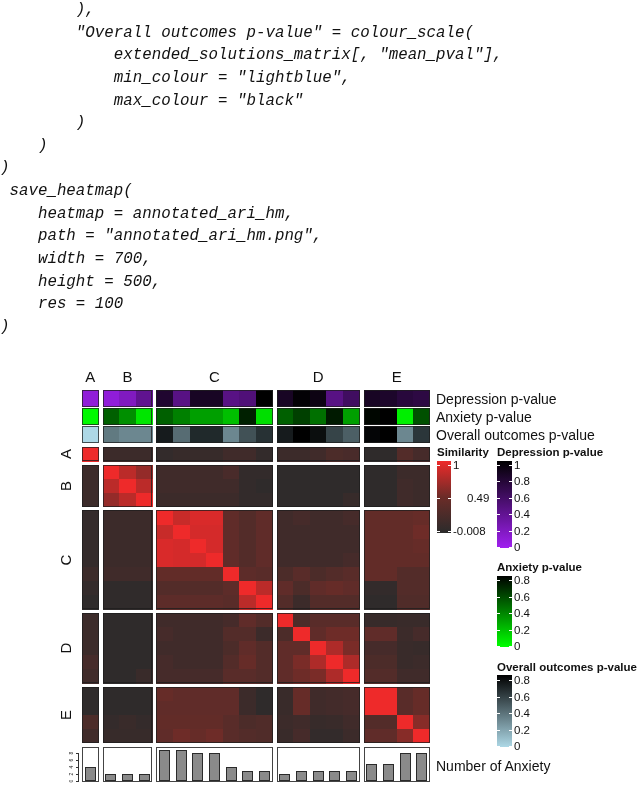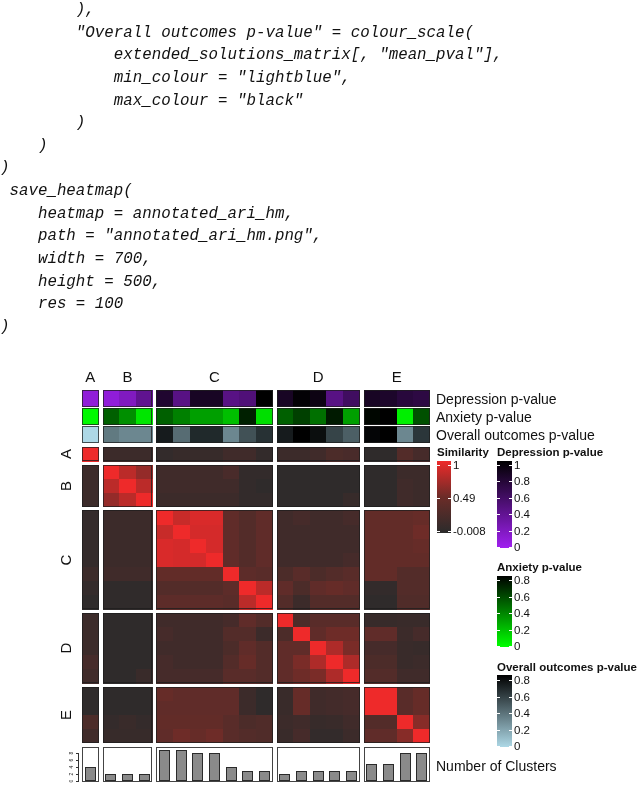--- a/index.html
+++ b/index.html
@@ -591,21 +591,21 @@
   <div class="legend-title" style="left:497px; top:446px">Depression p-value</div>
   <div class="legend-title" style="left:497px; top:561px">Anxiety p-value</div>
   <div class="legend-title" style="left:497px; top:661px">Overall outcomes p-value</div>
   <div id="legend-layer">
       <div class="legend-bar" style="left: 437px; top: 461px; width: 14px; height: 72px; background: linear-gradient(rgb(238, 42, 42) 0%, rgb(107, 44, 40) 50.4%, rgb(43, 43, 43) 100%);"></div>
       <div class="legend-dash" style="left: 437px; top: 465px;"></div>
       <div class="legend-dash" style="left: 448px; top: 465px;"></div>
       <div class="legend-tick" style="left: 453px; top: 465px;">1</div>
       <div class="legend-dash" style="left: 437px; top: 498.261px;"></div>
       <div class="legend-dash" style="left: 448px; top: 498.261px;"></div>
-      <div class="legend-tick" style="left: 453px; top: 498.261px;">0.49</div>
+      <div class="legend-tick" style="left: 467px; top: 498.261px;">0.49</div>
       <div class="legend-dash" style="left: 437px; top: 531px;"></div>
       <div class="legend-dash" style="left: 448px; top: 531px;"></div>
       <div class="legend-tick" style="left: 453px; top: 531px;">-0.008</div>
       <div class="legend-bar" style="left: 497px; top: 461px; width: 15px; height: 87px; background: linear-gradient(rgb(0, 0, 0) 0%, rgb(160, 32, 240) 100%);"></div>
       <div class="legend-dash" style="left: 497px; top: 465px;"></div>
       <div class="legend-dash" style="left: 509px; top: 465px;"></div>
       <div class="legend-tick" style="left: 514px; top: 465px;">1</div>
       <div class="legend-dash" style="left: 497px; top: 481.4px;"></div>
       <div class="legend-dash" style="left: 509px; top: 481.4px;"></div>
       <div class="legend-tick" style="left: 514px; top: 481.4px;">0.8</div>
@@ -648,14 +648,14 @@
       <div class="legend-dash" style="left: 509px; top: 713px;"></div>
       <div class="legend-tick" style="left: 514px; top: 713px;">0.4</div>
       <div class="legend-dash" style="left: 497px; top: 729.5px;"></div>
       <div class="legend-dash" style="left: 509px; top: 729.5px;"></div>
       <div class="legend-tick" style="left: 514px; top: 729.5px;">0.2</div>
       <div class="legend-dash" style="left: 497px; top: 746px;"></div>
       <div class="legend-dash" style="left: 509px; top: 746px;"></div>
       <div class="legend-tick" style="left: 514px; top: 746px;">0</div>
     </div>
 
-  <div id="bars-name">Number of Clusters</div>
+  <div id="bars-name">Number of Anxiety</div>
 </div>
 
 </body></html>

